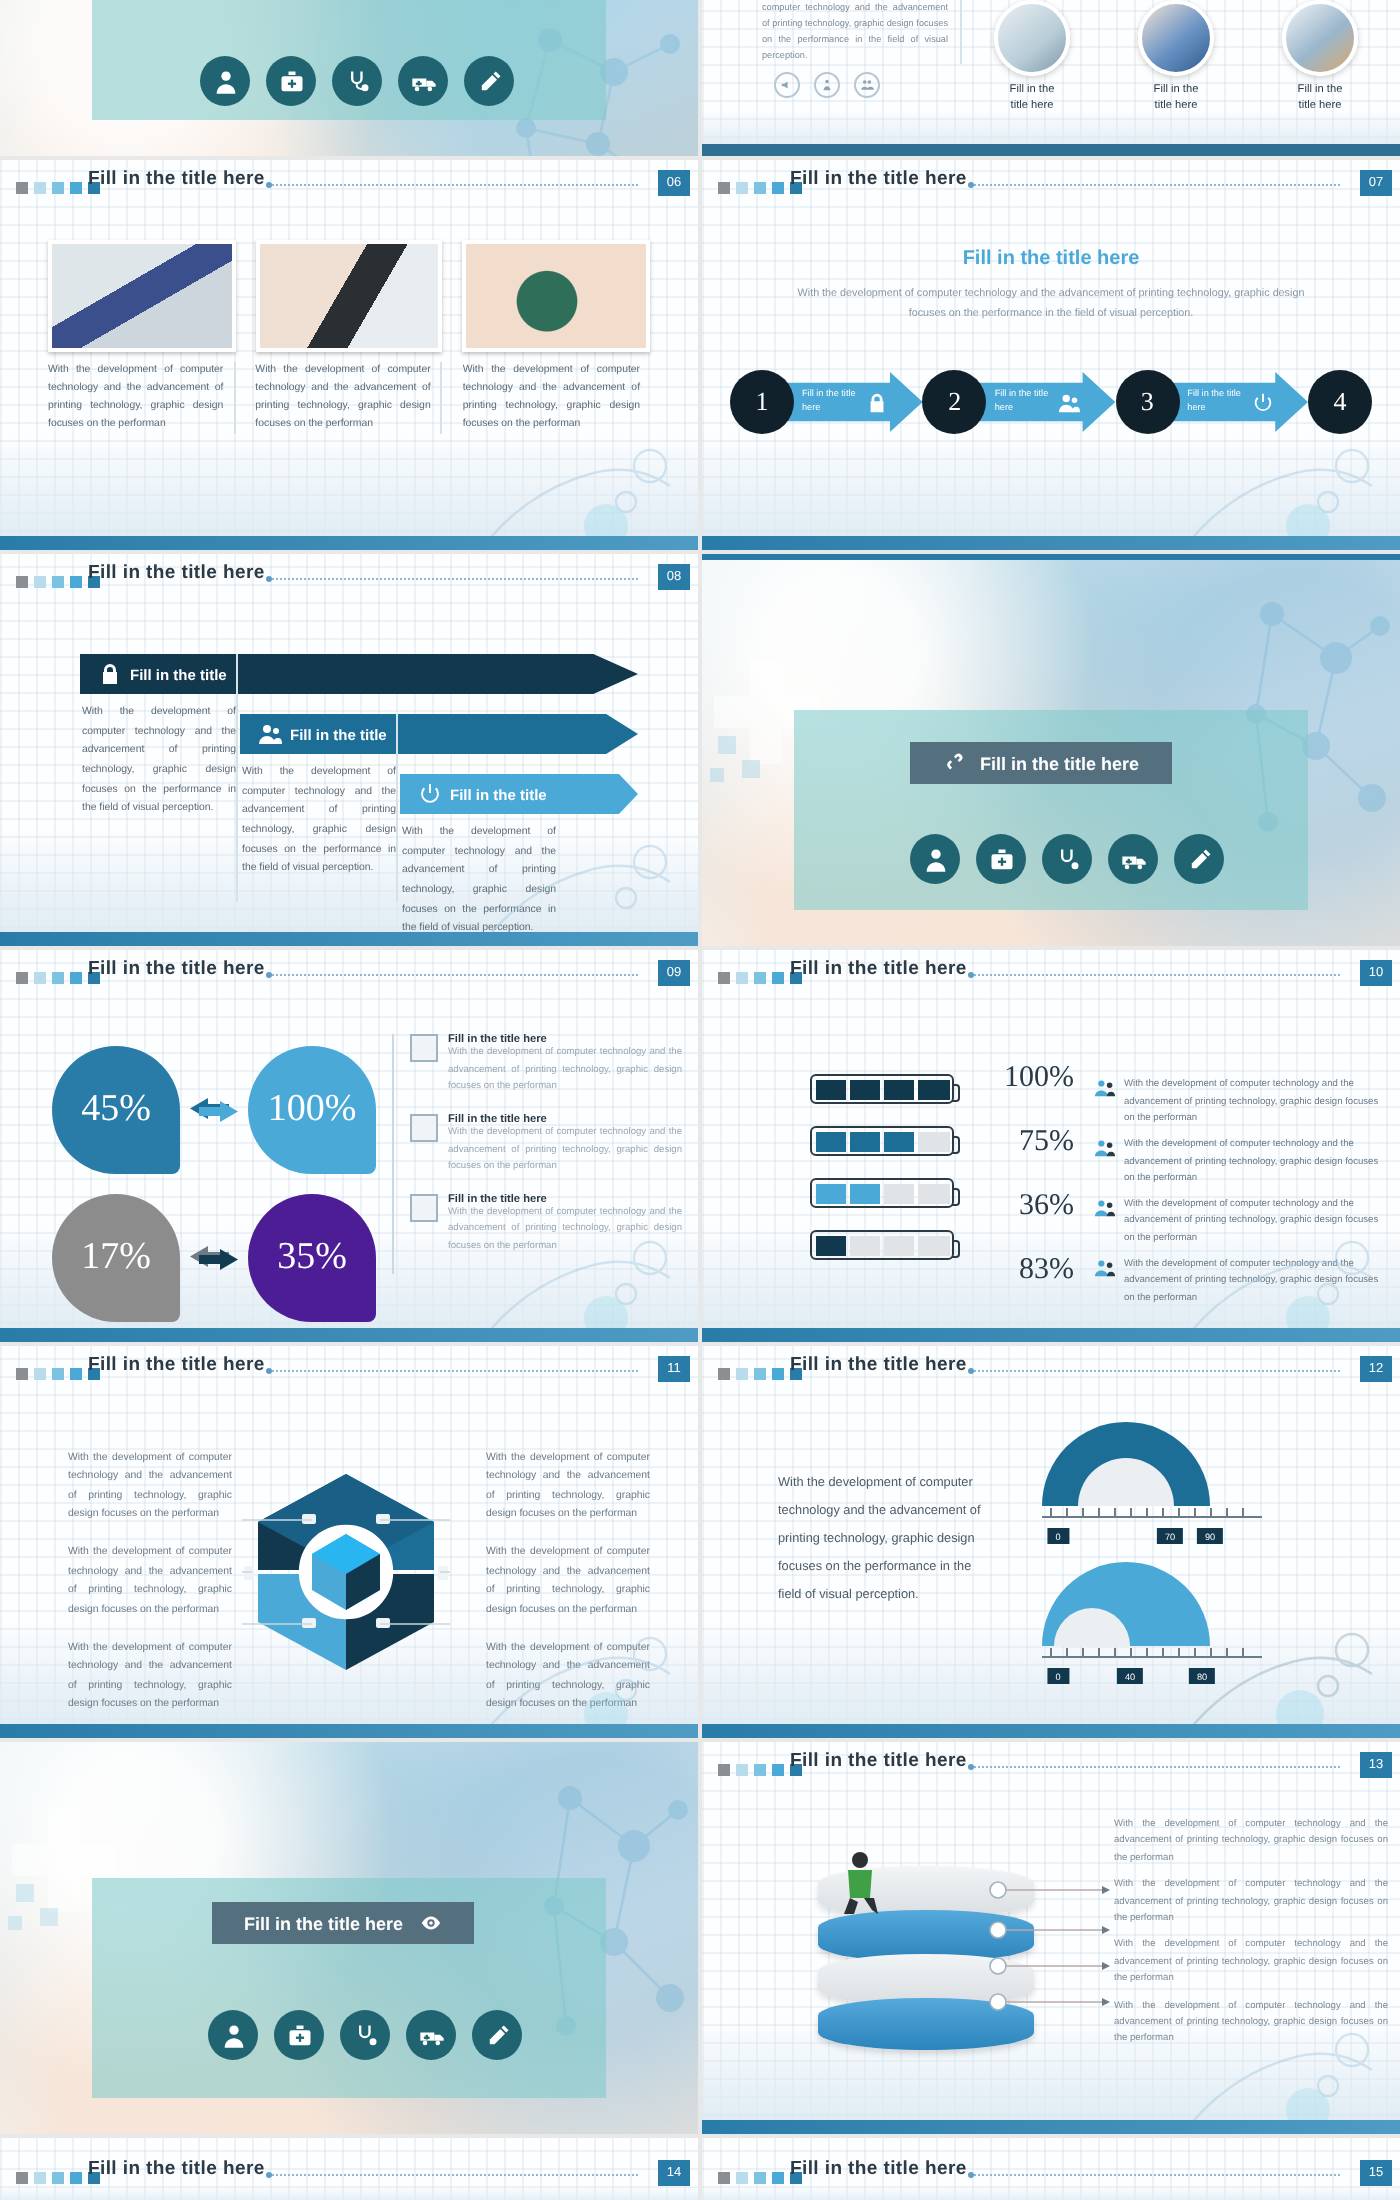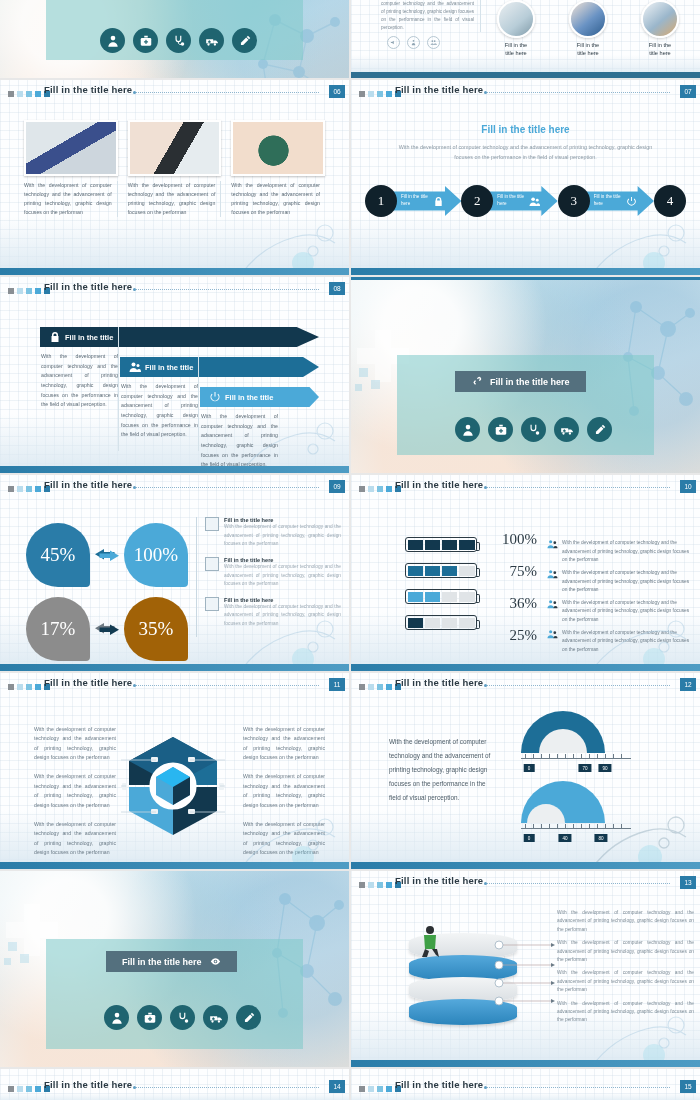--- a/index.html
+++ b/index.html
@@ -490,21 +490,21 @@
         <div class="drop" style="background:#4ba9d8">100%</div>
       </div>
       <div style="display:flex;align-items:center">
         <div class="drop" style="background:#8c8c8c">17%</div>
         <div class="dbl-arrow">
           <svg viewBox="0 0 40 22" width="30" height="18">
               <path d="M16 3L4 10l12 7v-4h14V7H16z" fill="#6f7b84"></path>
               <path d="M24 19l12-7-12-7v4H10v6h14z" fill="#123b52"></path>
             </svg>
         </div>
-        <div class="drop" style="background:#a16207">35%</div>
+        <div class="drop" style="background:#4c1d95">35%</div>
       </div>
     </div>
     <div class="s9list">
       <div class="s9item">
         <span class="s9ico"></span>
         <div>
             <div class="s9t">Fill in the title here</div>
         <div class="s9b">With the development of computer technology and the advancement of printing technology, graphic design focuses on the performan</div>
           </div>
       </div>
@@ -573,21 +573,21 @@
           <i class="cell"></i>
           <i class="cell"></i>
           <i class="cell"></i>
       </div>
     </div>
 
     <div style="position:absolute;left:142px;top:56px;display:flex;flex-direction:column;gap:15px;text-align:right;width:44px">
       <div class="pct">100%</div>
       <div class="pct">75%</div>
       <div class="pct">36%</div>
-      <div class="pct">25%</div>
+      <div class="pct">83%</div>
     </div>
 
     <div style="position:absolute;left:196px;top:64px;right:6px;display:flex;flex-direction:column;gap:4px">
       <div style="display:flex;gap:4px">
           <svg width="11" height="11" viewBox="0 0 24 24" fill="#4ba9d8">
             <circle cx="8" cy="6" r="3.4"></circle>
             <path d="M1 20c0-4 3.2-6.4 7-6.4s7 2.4 7 6.4z"></path>
             <circle cx="17" cy="8" r="3" fill="#2b3a44"></circle>
             <path d="M14 20c0-3.2 1.8-5 4.6-5s4.4 1.8 4.4 5z" fill="#2b3a44"></path>
           </svg>

